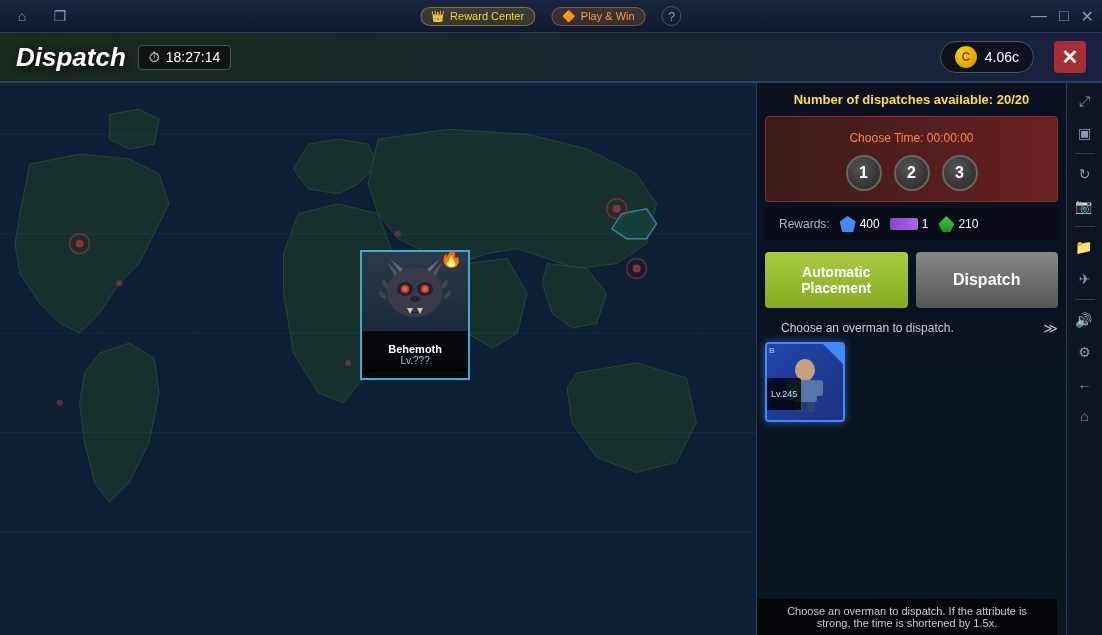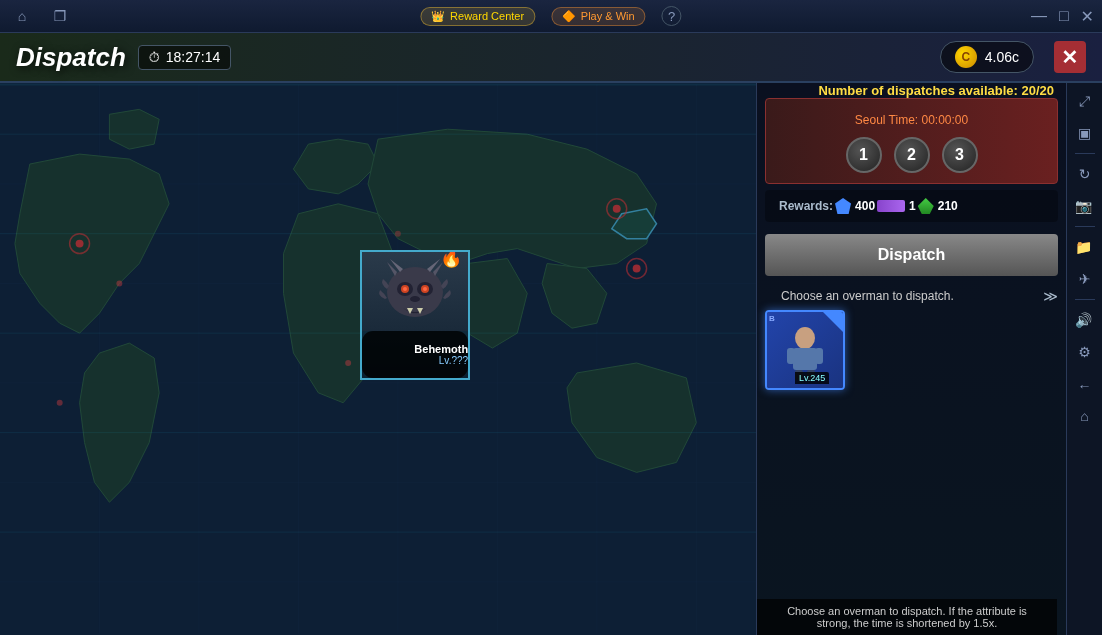--- a/index.html
+++ b/index.html
@@ -206,23 +206,22 @@
       height: 90px;
       background: linear-gradient(to bottom, #2a3a4a, #1a2a3a);
       display: flex;
       align-items: center;
       justify-content: center;
       font-size: 40px;
     }
     .behemoth-label {
       background: rgba(0,0,0,0.8);
       width: 100%;
-      text-align: right;
+      text-align: center;
       padding: 12px 0;
-      border-radius: 11px;
     }
     .behemoth-name {
       color: #ffffff;
       font-size: 11px;
       font-weight: bold;
     }
     .behemoth-level {
       color: #88ccff;
       font-size: 10px;
     }
@@ -231,25 +230,25 @@
     #right-panel {
       width: 310px;
       background: linear-gradient(to bottom, #0a1020, #0a1520);
       display: flex;
       flex-direction: column;
       border-left: 1px solid #2a3a5a;
       position: relative;
     }
 
     .dispatches-available {
-      padding: 0 12px;
+      padding: 9px 12px;
       color: #ffdd44;
       font-size: 13px;
       font-weight: bold;
-      text-align: right;
+      text-align: center;
     }
 
     
     .location-card {
       margin: 0 8px;
       background: linear-gradient(to right, #3a1a1a, #6a2020);
       border: 1px solid #8a3030;
       border-radius: 4px;
       padding: 10px 14px;
     }
@@ -283,26 +282,25 @@
       justify-content: center;
       color: #ffffff;
       font-size: 16px;
       font-weight: bold;
     }
 
     
     .rewards-row {
       display: flex;
       align-items: center;
-      gap: 2px;
+      gap: 10px;
       padding: 8px 14px;
       background: rgba(0,0,0,0.3);
       margin: 6px 8px;
       border-radius: 4px;
-      font-weight: bold;
     }
     .rewards-label {
       color: #aabbcc;
       font-size: 12px;
     }
     .reward-item {
       display: flex;
       align-items: center;
       gap: 4px;
       color: #ffffff;
@@ -397,28 +395,27 @@
     .overman-bg {
       width: 100%;
       height: 100%;
       display: flex;
       align-items: center;
       justify-content: center;
       font-size: 32px;
     }
     .overman-level-badge {
       position: absolute;
-      bottom: 4px;
+      bottom: 10px;
       left: 0;
       background: rgba(0,0,0,0.8);
       color: #ffffff;
       font-size: 9px;
-      padding: 1px 4px;
+      padding: 11px 4px;
       border-radius: 0 2px 0 0;
-      margin-left: 28px;
     }
     .overman-name {
       position: absolute;
       bottom: 0;
       right: 0;
       left: 28px;
       background: rgba(0,0,0,0.7);
       color: #ffffff;
       font-size: 8px;
       padding: 1px 3px;
@@ -639,21 +636,21 @@
         <div class="behemoth-level">Lv.???</div>
       </div>
     </div>
   </div>
 
   <div id="right-panel">
     <div class="dispatches-available">Number of dispatches available: 20/20</div>
 
     <div class="location-card">
       <div class="sweep-time">
-        <span>Seoul Time:</span>
+        <span>Choose Time:</span>
         <span>00:00:00</span>
       </div>
       <div class="difficulty-circles">
         <div class="diff-circle">1</div>
         <div class="diff-circle">2</div>
         <div class="diff-circle">3</div>
       </div>
     </div>
 
     <div class="rewards-row">
@@ -666,20 +663,21 @@
         <div class="reward-purple"></div>
         <span>1</span>
       </div>
       <div class="reward-item">
         <div class="reward-green"></div>
         <span>210</span>
       </div>
     </div>
 
     <div class="action-buttons">
+      <button class="auto-placement-btn">Automatic<br>Placement</button>
       <button class="dispatch-btn">Dispatch</button>
     </div>
 
     <div class="overman-section">
       <div class="overman-label">
         <span>Choose an overman to dispatch.</span>
         <span style="color:#aabbcc; font-size:14px;">≫</span>
       </div>
       <div class="overman-cards">
 

